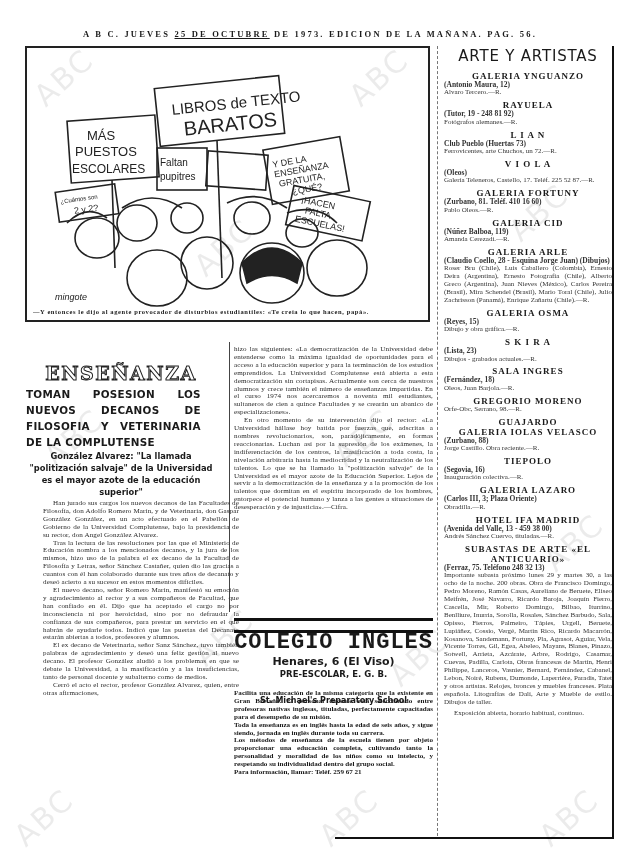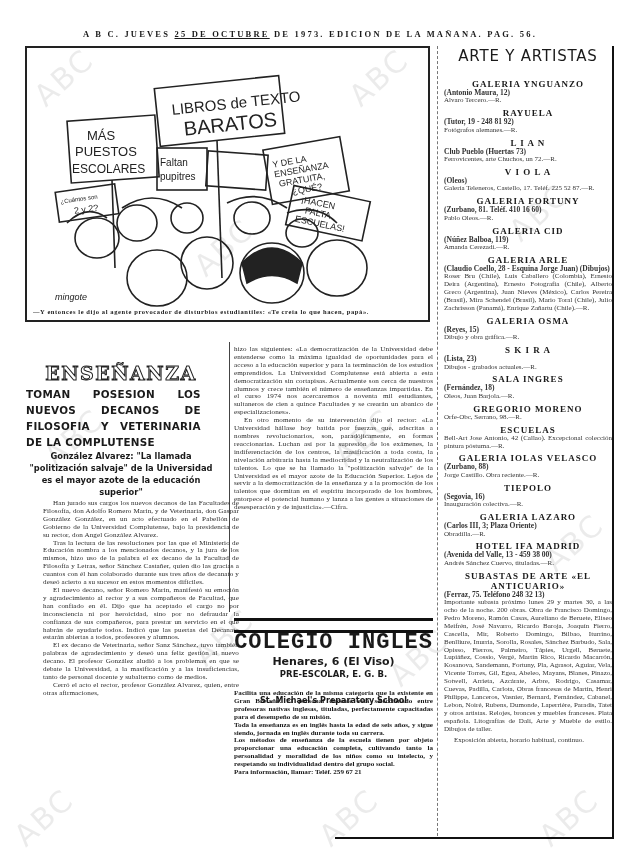--- a/index.html
+++ b/index.html
@@ -18,21 +18,21 @@
   .body-text { position:absolute; font-size:7.1px; line-height:7.9px; text-align:justify; color:#2a2a2a; letter-spacing:0.1px; }
   .body-text p { margin:0; text-indent:10px; }
   
   .ad-rules { position:absolute; left:234px; top:618px; width:199px; height:9px; border-top:3px solid #111; border-bottom:3px solid #111; }
   .ad-title { position:absolute; left:234px; top:630px; width:199px; text-align:right; font-family:"Liberation Mono", monospace; font-size:22px; font-weight:bold; letter-spacing:1px; }
   .ad-line { position:absolute; left:234px; width:199px; text-align:center; font-family:"DejaVu Sans", sans-serif; font-weight:bold; }
   .ad-body { position:absolute; left:234px; top:690px; width:199px; font-size:7.1px; line-height:7.9px; font-weight:bold; text-align:justify; color:#1a1a1a; }
   .ad-body p { margin:0; }
   
   .right { position:absolute; left:444px; top:47px; width:168px; }
-  .right h2 { margin:0 0 14px 0; text-align:center; font-family:"DejaVu Sans", sans-serif; font-weight:normal; font-size:15px; letter-spacing:0.8px; }
+  .right h2 { margin:0 0 6px 0; text-align:center; font-family:"DejaVu Sans", sans-serif; font-weight:normal; font-size:15px; letter-spacing:0.8px; }
   .gal { margin:0; }
   .gal .name { text-align:center; font-weight:bold; font-size:9px; letter-spacing:1px; line-height:10px; }
   .gal .addr { font-size:7.5px; line-height:8.4px; font-weight:bold; color:#333; }
   .gal .desc { font-size:7px; line-height:7.9px; text-align:justify; color:#333; margin-bottom:3px; }
   .frame-right { position:absolute; left:612px; top:46px; width:2px; height:793px; background:#111; }
   .frame-bottom { position:absolute; left:335px; top:837px; width:279px; height:2px; background:#111; }
   .wm { position:absolute; font-family:"DejaVu Sans", sans-serif; font-size:30px; color:rgba(0,0,0,0.08); transform:rotate(-42deg); letter-spacing:2px; pointer-events:none; }
 </style>
 </head>
 <body>
@@ -173,23 +173,22 @@
       <div class="name">SALA INGRES</div>
       <div class="addr">(Fernández, 18)</div>
       <div class="desc">Oleos, Juan Barjola.—R.</div>
     </div>
   <div class="gal">
       <div class="name">GREGORIO MORENO</div>
       <div class="addr"></div>
       <div class="desc">Orfe-Obc, Serrano, 98.—R.</div>
     </div>
   <div class="gal">
-      <div class="name">ESCUELAS</div>
+      <div class="name">GUAJARDO</div>
       <div class="addr"></div>
-      <div class="desc">Bell-Art Jose Antonio, 42 (Callao). Excepcional colección pintura póstuma.—R.</div>
     </div>
   <div class="gal">
       <div class="name">GALERIA IOLAS VELASCO</div>
       <div class="addr">(Zurbano, 88)</div>
       <div class="desc">Jorge Castillo. Obra reciente.—R.</div>
     </div>
   <div class="gal">
       <div class="name">TIEPOLO</div>
       <div class="addr">(Segovia, 16)</div>
       <div class="desc">Inauguración colectiva.—R.</div>

